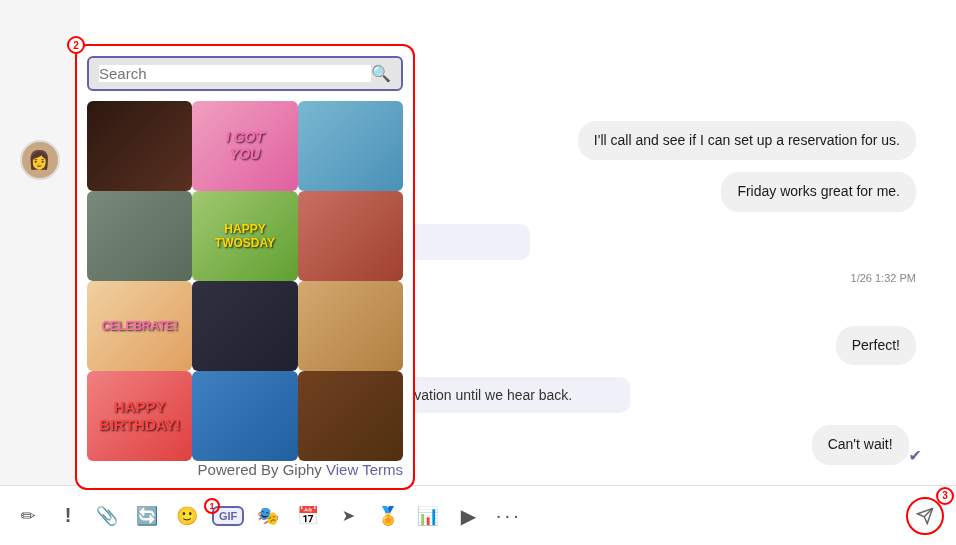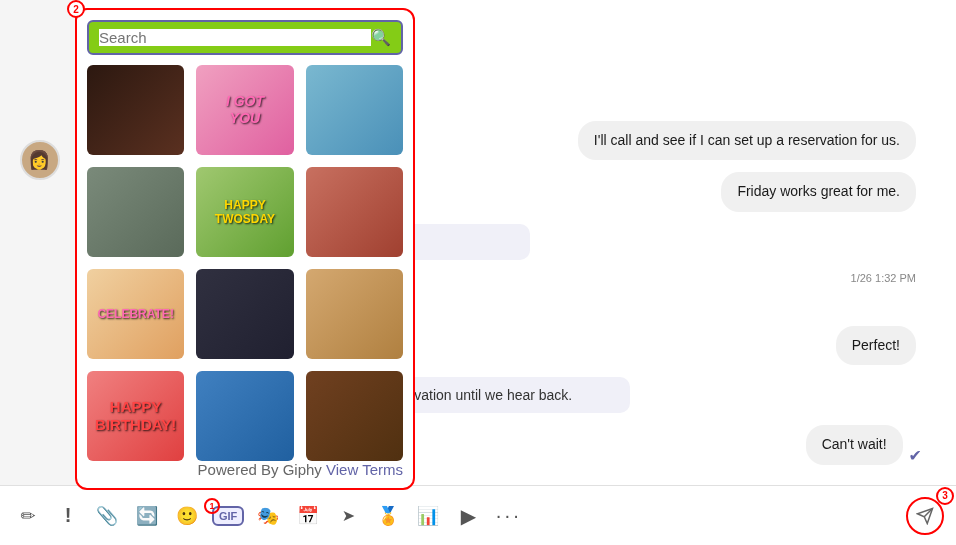--- a/index.html
+++ b/index.html
@@ -204,40 +204,40 @@
     }
 
     .search-bar {
       width: 100%;
       display: flex;
       align-items: center;
       border: 2px solid #6264a7;
       border-radius: 6px;
       padding: 6px 10px;
       margin-bottom: 10px;
-      background: #84cc16;
+      background: #e5e5e5;
     }
 
     .search-bar input {
       border: none;
       outline: none;
       flex: 1;
       font-size: 15px;
       color: #333;
     }
 
     .search-icon {
       color: #555;
       font-size: 16px;
     }
 
     .gif-grid {
       display: grid;
       grid-template-columns: repeat(3, 1fr);
-      gap: 12px;
+      gap: 0;
     }
 
     .gif-cell {
       width: 100%;
       height: 90px;
       border-radius: 6px;
       overflow: hidden;
       background: #ccc;
       cursor: pointer;
       position: relative;
@@ -316,21 +316,21 @@
 
 <div class="chat-area">
   <div class="message-bubble received">I'll call and see if I can set up a reservation for us.</div>
   <div class="message-bubble received">Friday works great for me.</div>
   <div style="background:#f0f0f8; padding:10px 16px; border-radius:10px; font-size:14px; color:#333; align-self:stretch; max-width:420px;">...r it, I'll start a group chat for us to coordinate.</div>
   <div class="message-row">
     <div class="timestamp-label">1/26 1:32 PM</div>
     <div class="message-bubble received">Perfect!</div>
   </div>
   <div style="background:#f0f0f8; padding:10px 16px; border-radius:10px; font-size:14px; color:#333; align-self:stretch; max-width:520px;">...l keep an eye out and I'll wait to set the reservation until we hear back.</div>
-  <div style="display:flex; align-items:center; gap:6px; align-self:flex-end;">
+  <div style="display:flex; align-items:center; align-self:flex-end;">
     <div class="message-bubble received" style="margin-right:0;">Can't wait!</div>
     <span class="check-icon">✔</span>
   </div>
 </div>
 
 <div class="gif-popup">
   <div class="popup-badge">2</div>
 
   <div class="search-bar">
     <input type="text" placeholder="Search" style="">

